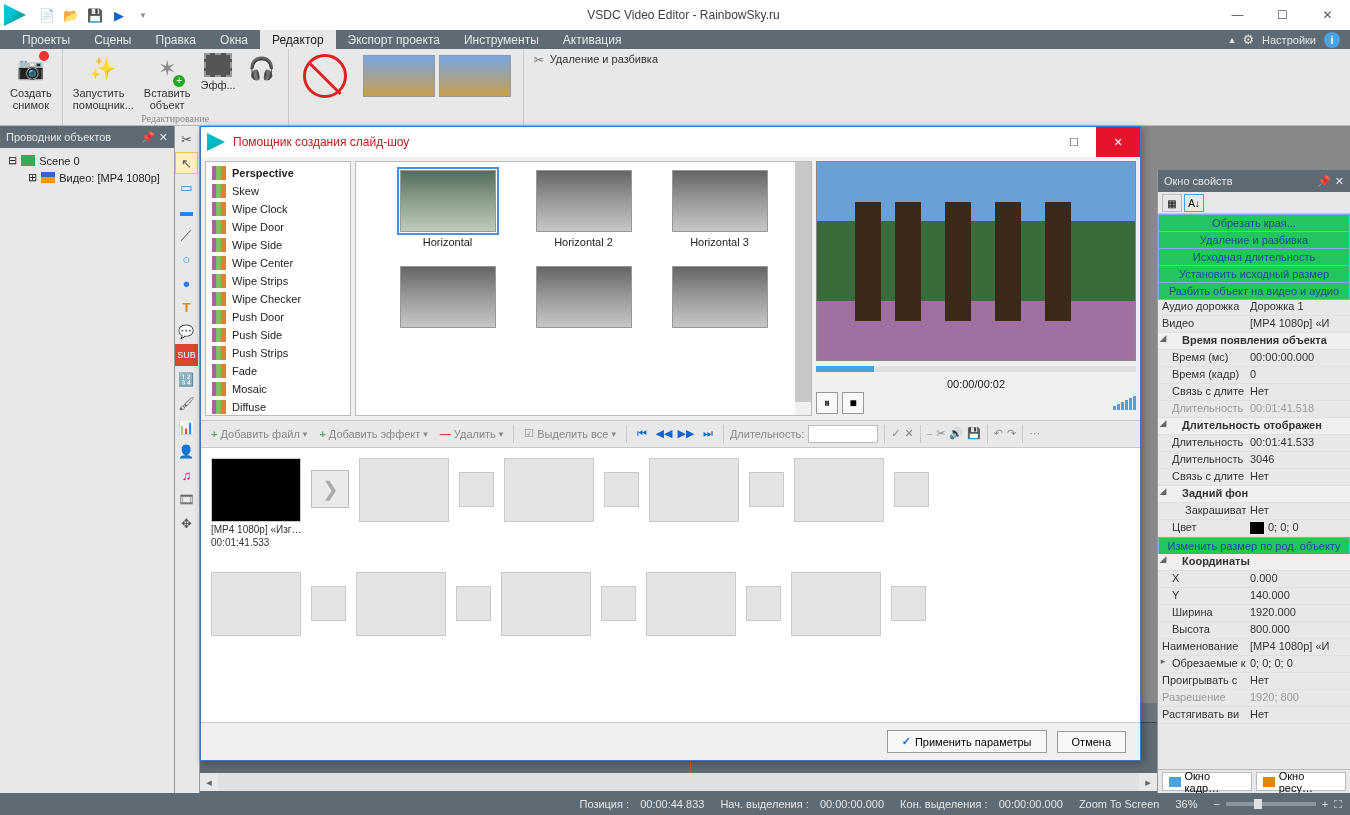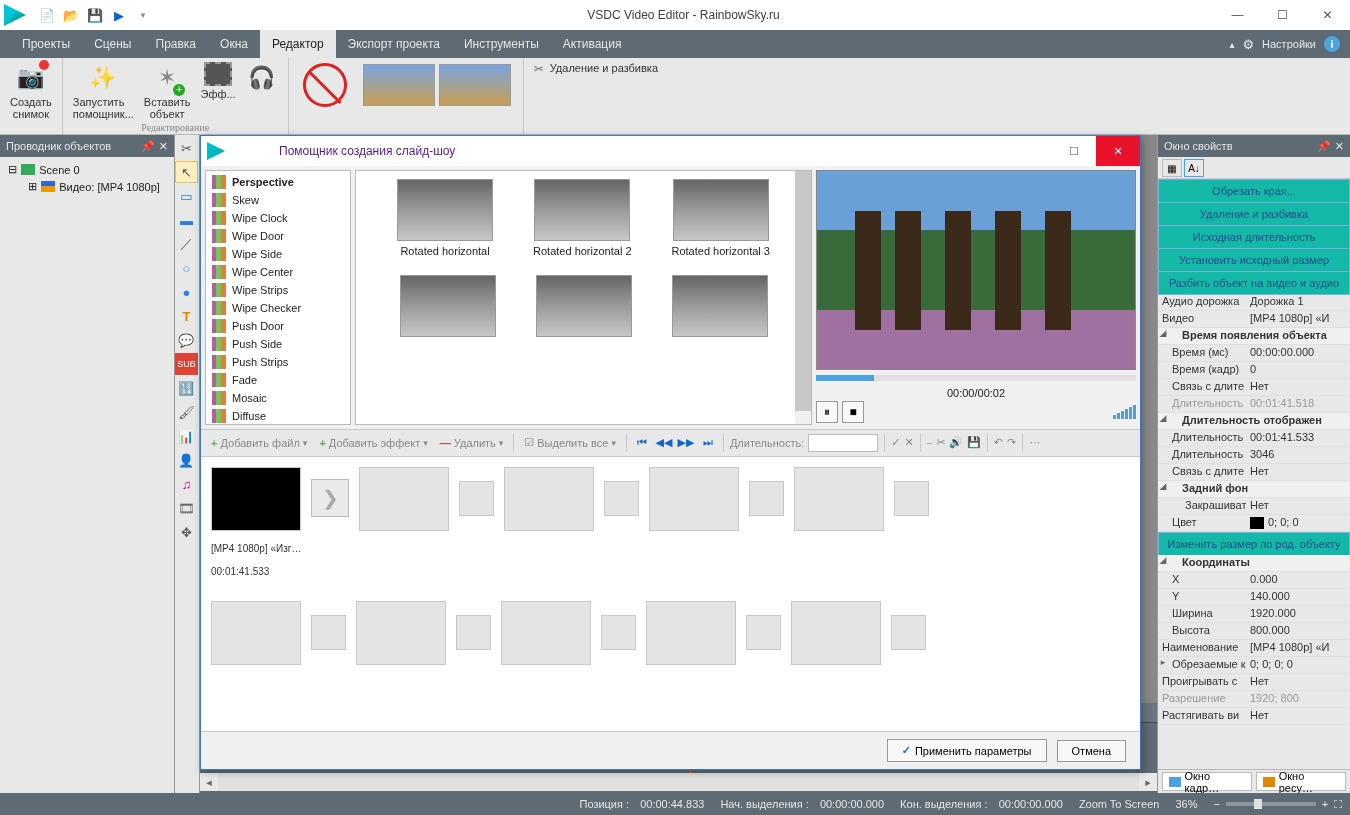--- a/index.html
+++ b/index.html
@@ -8,21 +8,21 @@
 
 .titlebar { height: 30px; background: #fff; display: flex; align-items: center; padding-left: 4px; }
 .titlebar .logo { width: 22px; height: 22px; background: linear-gradient(135deg,#00c4d6 40%,#0aa 60%); clip-path: polygon(0 0,100% 50%,0 100%); margin-right: 6px; }
 .titlebar .qat { display: flex; gap: 6px; margin-left: 6px; }
 .titlebar .qat .qbtn { width: 18px; height: 18px; display: flex; align-items: center; justify-content: center; color:#1164c9; font-size:13px;}
 .titlebar .title { flex: 1; text-align: center; font-size: 12px; color: #404040; }
 .titlebar .winbtns { display: flex; }
 .titlebar .winbtns .wb { width: 45px; height: 30px; display: flex; align-items: center; justify-content: center; color: #555; font-size: 12px; }
 
 
-.menubar { height: 28px; background: #5e6a74; display: flex; align-items: stretch; padding: 0 10px; }
+.menubar { height: 19px; background: #5e6a74; display: flex; align-items: stretch; padding: 0 10px; }
 .menubar .mi { padding: 0 12px; color: #e6e6e6; display: flex; align-items: center; font-size: 12px; }
 .menubar .mi.active { background: #e8e8e8; color: #222; }
 .menubar .spacer { flex: 1; }
 .menubar .right { display: flex; align-items: center; gap: 8px; color: #e6e6e6; }
 .menubar .gear { color:#e6e6e6; font-size:13px;}
 .menubar .info { width:16px;height:16px;border-radius:50%;background:#4aa3e0;color:#fff;display:flex;align-items:center;justify-content:center;font-weight:bold;font-size:11px;}
 
 
 .ribbon { height: 77px; background: #e8e8e8; border-bottom: 1px solid #b8b8b8; display: flex; position: relative; }
 .ribbon .rgroup { display: flex; flex-direction: column; align-items: center; padding: 2px 6px 0 6px; border-right: 1px solid #c8c8c8; }
@@ -58,21 +58,21 @@
 .toolstrip .tb.red { background:#d43; color:#fff; font-size:9px;}
 
 
 .center { flex:1; display:flex; flex-direction:column; background:#888; min-width:0;}
 
 
 .modal-backdrop { position: relative; flex:1; min-height:0;}
 .modal { position:absolute; left:0px; top:0px; width:941px; height:635px; background:#f0f0f0; border:1px solid #4078c0; box-shadow:2px 2px 8px rgba(0,0,0,0.3); display:flex; flex-direction:column; z-index:5;}
 .modal .mtitle { height:30px; background:#fff; display:flex; align-items:center; padding-left:6px;}
 .modal .mtitle .mlogo { width:18px;height:18px;background:linear-gradient(135deg,#00c4d6,#0aa);clip-path:polygon(0 0,100% 50%,0 100%);margin-right:8px;}
-.modal .mtitle .mtxt { flex:1; font-size:12px; color:#4c1d95;margin-left:46px;}
+.modal .mtitle .mtxt { flex:1; font-size:12px; color:#b91c1c;}
 .modal .mtitle .mwb { width:44px;height:30px;display:flex;align-items:center;justify-content:center;color:#555;}
 .modal .mtitle .mwb.close { background:#e8132a;color:#fff;}
 .modal .mbody { flex:1; display:flex; padding:4px; gap:4px; min-height:0;}
 .modal .mleft { width:146px; background:#fff; border:1px solid #bbb; overflow-y:auto; padding:2px;}
 .modal .mleft .mitem { padding:2px 4px; display:flex;align-items:center;gap:6px;font-size:11px;color:#222;}
 .modal .mleft .mitem.hdr { font-weight:bold; }
 .modal .mleft .micon { width:14px;height:14px;background:linear-gradient(90deg,#b060a0 0 30%,#80c060 30% 65%,#e08030 65%);}
 .modal .mcenter { flex:1; display:flex; gap:4px; min-width:0;}
 .modal .gallery { flex:1; background:#fff; border:1px solid #bbb; padding:8px 4px; overflow:hidden; position:relative;}
 .modal .gallery .grow { display:flex; gap:40px; justify-content:center; margin-bottom:18px;}
@@ -102,46 +102,46 @@
 .modal .slidebar .sep { width:1px;height:18px;background:#c8c8c8;margin:0 2px;}
 .modal .slidebar .navbtn { width:18px;height:18px;display:flex;align-items:center;justify-content:center;color:#1164c9;font-size:11px;}
 
 .modal .slides { flex:1; background:#fff; padding:10px; overflow:hidden;}
 .modal .slides .srow { display:flex; gap:10px; align-items:flex-start; margin-bottom:24px;}
 .modal .slides .slot { background:#e4e4e4; border:1px solid #c8c8c8;}
 .modal .slides .big { width:90px; height:64px;}
 .modal .slides .sm { width:35px; height:35px; margin-top:14px;}
 .modal .slides .filled { background:#000; position:relative;}
 .modal .slides .arrow { width:38px;height:38px;background:#eaeaea;border:1px solid #bbb;margin-top:12px;display:flex;align-items:center;justify-content:center;color:#aaa;font-size:20px;}
-.modal .slides .caption { font-size:10px;color:#333;margin-top:12px;max-width:96px;overflow:hidden;white-space:nowrap;text-overflow:ellipsis;}
+.modal .slides .caption { font-size:10px;color:#333;margin-top:2px;max-width:96px;overflow:hidden;white-space:nowrap;text-overflow:ellipsis;}
 
 .modal .mfoot { height:38px; background:#f0f0f0; border-top:1px solid #c8c8c8; display:flex; align-items:center; justify-content:flex-end; gap:10px; padding:0 14px;}
 .modal .mfoot .fbtn { padding:4px 14px; border:1px solid #999; background:#f8f8f8; font-size:12px; display:flex;align-items:center;gap:4px;}
 .modal .mfoot .fbtn .chk { color:#2070d0;font-weight:bold;}
 
 
 .timeline { position:absolute; left:0; right:0; bottom:0; height:90px; background:#5e6a74;}
 .timeline .ruler { height:20px; background:#6a7580; border-bottom:1px solid #444;}
 .timeline .tracks { height:50px; background:#5e6a74; position:relative;}
 .timeline .tracks .clip { position:absolute; left:190px; top:2px; width:420px; height:12px; background:#4aa3e0;}
 .timeline .tracks .play { position:absolute; left:490px; top:0; bottom:0; width:1px; background:#f44;}
 .timeline .hscroll { height:18px; background:#e8e8e8; display:flex;}
 .timeline .hscroll .harr{width:18px;display:flex;align-items:center;justify-content:center;color:#666;}
 .timeline .hscroll .htrack{flex:1;background:#e0e0e0;}
 
 
-.rightpanel { width: 193px; background:#e8e8e8; border-left:1px solid #999; display:flex;flex-direction:column;}
+.rightpanel { width: 193px; background:#e8e8e8; border-left:1px solid #999; display:flex;flex-direction:column;margin-top:44px;}
 .rightpanel .propsort { height:22px; padding:2px 4px; display:flex; gap:2px; border-bottom:1px solid #c8c8c8;}
 .rightpanel .propsort .ps { width:20px;height:18px;border:1px solid #bbb;display:flex;align-items:center;justify-content:center;font-size:10px;}
 .rightpanel .propsort .ps.active { border-color:#4aa3e0;}
 .proplist { flex:1; overflow:hidden; font-size:11px;}
 .proplist .pr { display:flex; height:17px; border-bottom:1px solid #e0e0e0;}
 .proplist .pr .pk { width:88px; padding:1px 4px; color:#333; overflow:hidden;white-space:nowrap;}
 .proplist .pr .pv { flex:1; padding:1px 4px; color:#333; overflow:hidden;white-space:nowrap;}
-.proplist .pr.btn { background:#14b8a6; border:1px solid #7ab0e0; justify-content:center;align-items:center;color:#1a4d8a; height:24px; margin-bottom:-1px;}
+.proplist .pr.btn { background:#22c55e; border:1px solid #7ab0e0; justify-content:center;align-items:center;color:#1a4d8a; height:18px; margin-bottom:-1px;}
 .proplist .pr.hdr { background:#f0f0f0;}
 .proplist .pr.hdr .pk { font-weight:bold; width:auto; padding-left:14px;}
 .proplist .pr.dis .pk, .proplist .pr.dis .pv { color:#999;}
 .proplist .pr .tri { width:10px;text-align:center;color:#666;font-size:9px;}
 .proplist .clrswatch { width:14px;height:12px;background:#000;display:inline-block;vertical-align:middle;margin-right:4px;}
 
 .rtabs { height:24px; background:#e8e8e8; border-top:1px solid #b8b8b8; display:flex; padding:2px 4px; gap:4px;}
 .rtabs .rt { padding:2px 6px; border:1px solid #bbb; background:#fff; font-size:11px; display:flex;align-items:center;gap:4px;}
 .rtabs .rt .rticon{width:12px;height:10px;background:#4aa3e0;}
 
@@ -349,30 +349,30 @@
             <div class="mitem">
                 <span class="micon"></span>
                 <span>Diffuse</span>
               </div>
 
           </div>
           <div class="mcenter">
             <div class="gallery">
               <div class="grow">
                 <div class="gitem">
-                    <div class="gthumb" style="filter:grayscale(1);"></div>
-                    <div class="glabel">Rotated horizontal</div>
+                    <div class="gthumb sel"></div>
+                    <div class="glabel">Horizontal</div>
                   </div>
                 <div class="gitem">
                     <div class="gthumb" style="filter:grayscale(1);"></div>
-                    <div class="glabel">Rotated horizontal 2</div>
+                    <div class="glabel">Horizontal 2</div>
                   </div>
                 <div class="gitem">
                     <div class="gthumb" style="filter:grayscale(1);"></div>
-                    <div class="glabel">Rotated horizontal 3</div>
+                    <div class="glabel">Horizontal 3</div>
                   </div>
               </div>
               <div class="grow">
                 <div class="gitem">
                     <div class="gthumb" style="filter:grayscale(1);"></div>
                   </div>
                 <div class="gitem">
                     <div class="gthumb" style="filter:grayscale(1);"></div>
                   </div>
                 <div class="gitem">

